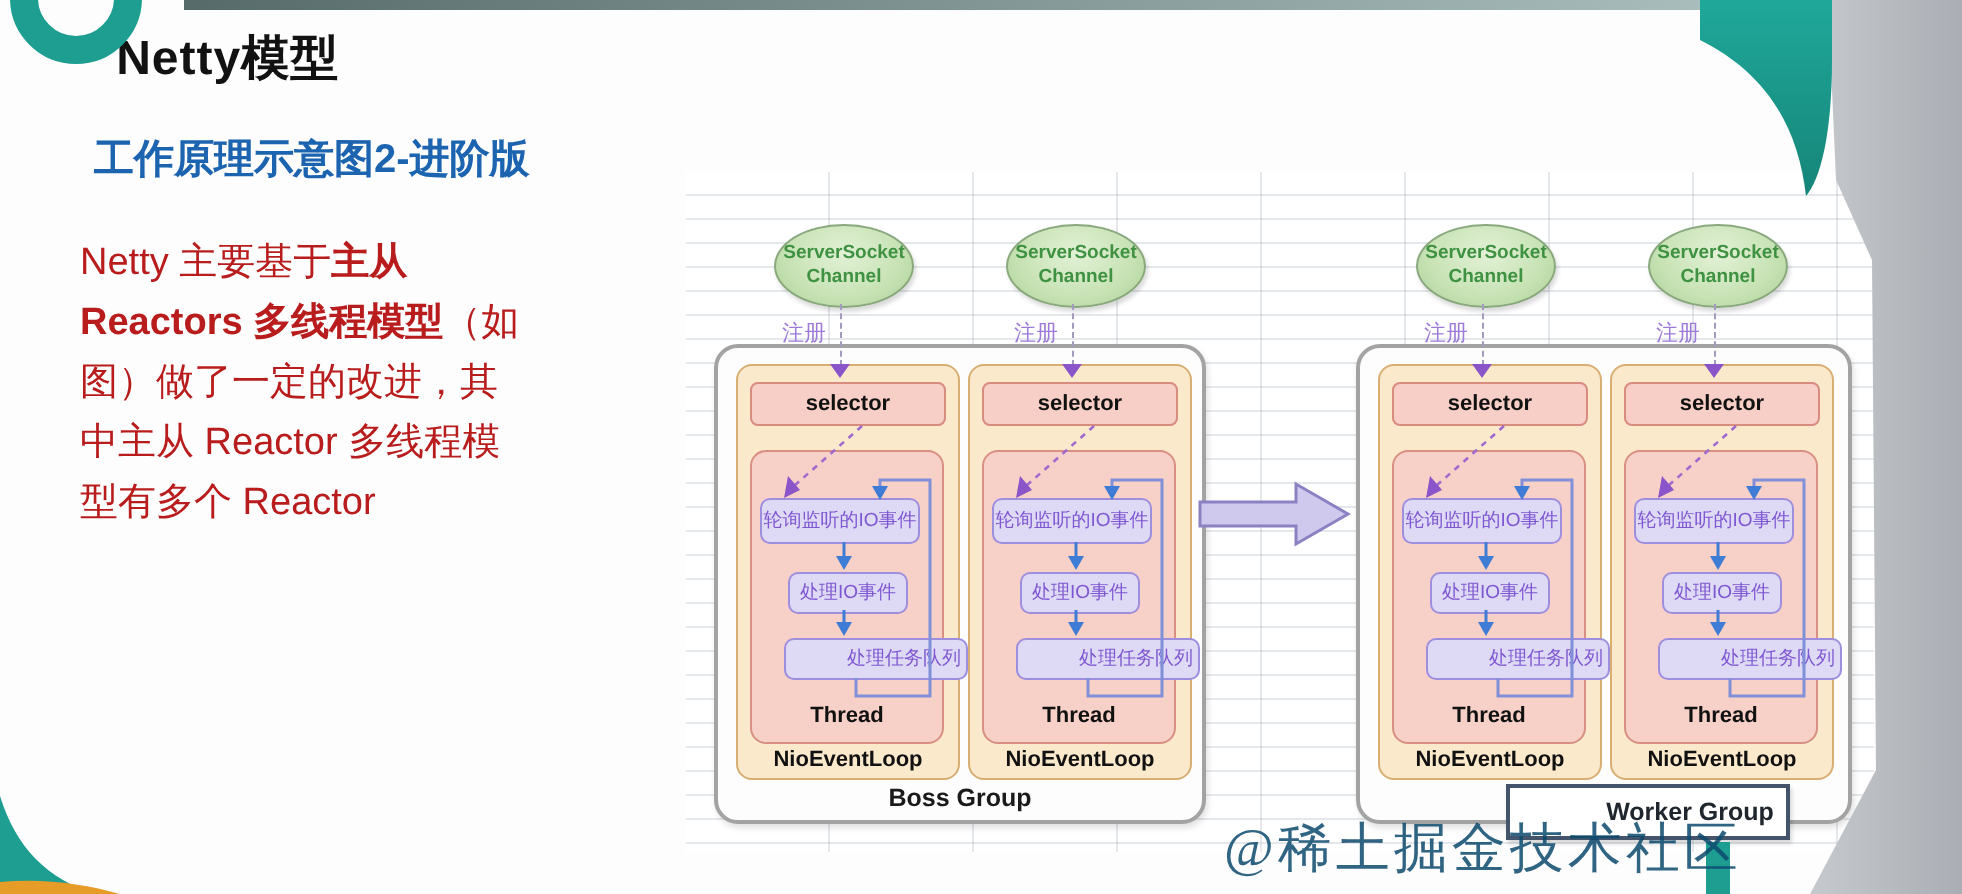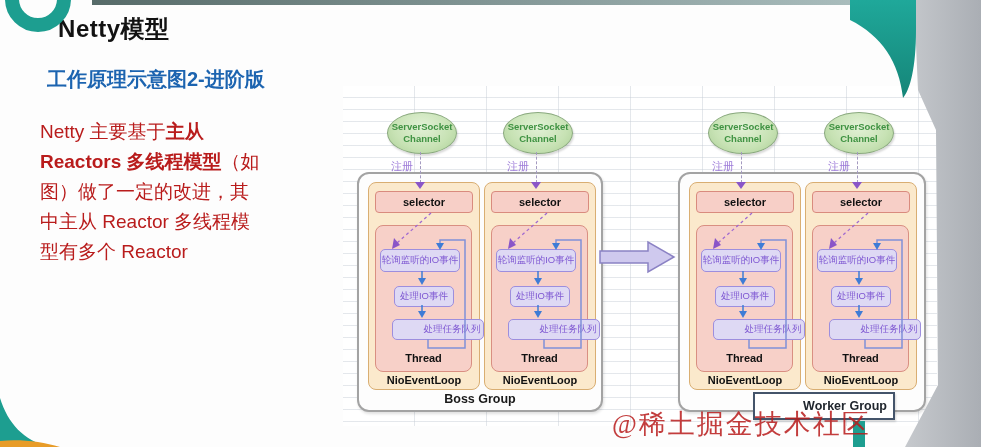--- a/index.html
+++ b/index.html
@@ -53,21 +53,21 @@
     background:radial-gradient(ellipse at 50% 35%, #e2f1d6 0%, #c7e2b4 60%, #abcf96 100%);
     display:flex;flex-direction:column;align-items:center;justify-content:center;
     font-size:9.5px;font-weight:bold;color:#3f9242;line-height:1.25;box-shadow:1px 2px 2px rgba(0,0,0,.15);}
   .reg-line{position:absolute;left:33px;top:40px;height:31px;border-left:1.5px dashed #a49ac0;}
   .reg-arrow{position:absolute;left:28px;top:70px;width:0;height:0;border:5px solid transparent;border-top:7px solid #8a55c8;}
   .reg-label{position:absolute;left:4px;top:47px;font-size:11px;color:#9d7bd8;}
   
   .blockarrow{position:absolute;left:598px;top:240px;z-index:1;}
   
   .watermark{position:absolute;left:612px;top:406px;z-index:7;font-family:"Liberation Serif",serif;
-    font-size:27px;color:#b91c1c;opacity:.85;letter-spacing:2px;white-space:nowrap;}
+    font-size:27px;color:#0c4a6e;opacity:.85;letter-spacing:2px;white-space:nowrap;}
   
   .decor{position:absolute;left:0;top:0;z-index:6;pointer-events:none;}
 </style>
 </head>
 <body>
 
 <div class="sheet"></div>
 
 <div class="title-row">
   <span class="title-bullet">●</span>

